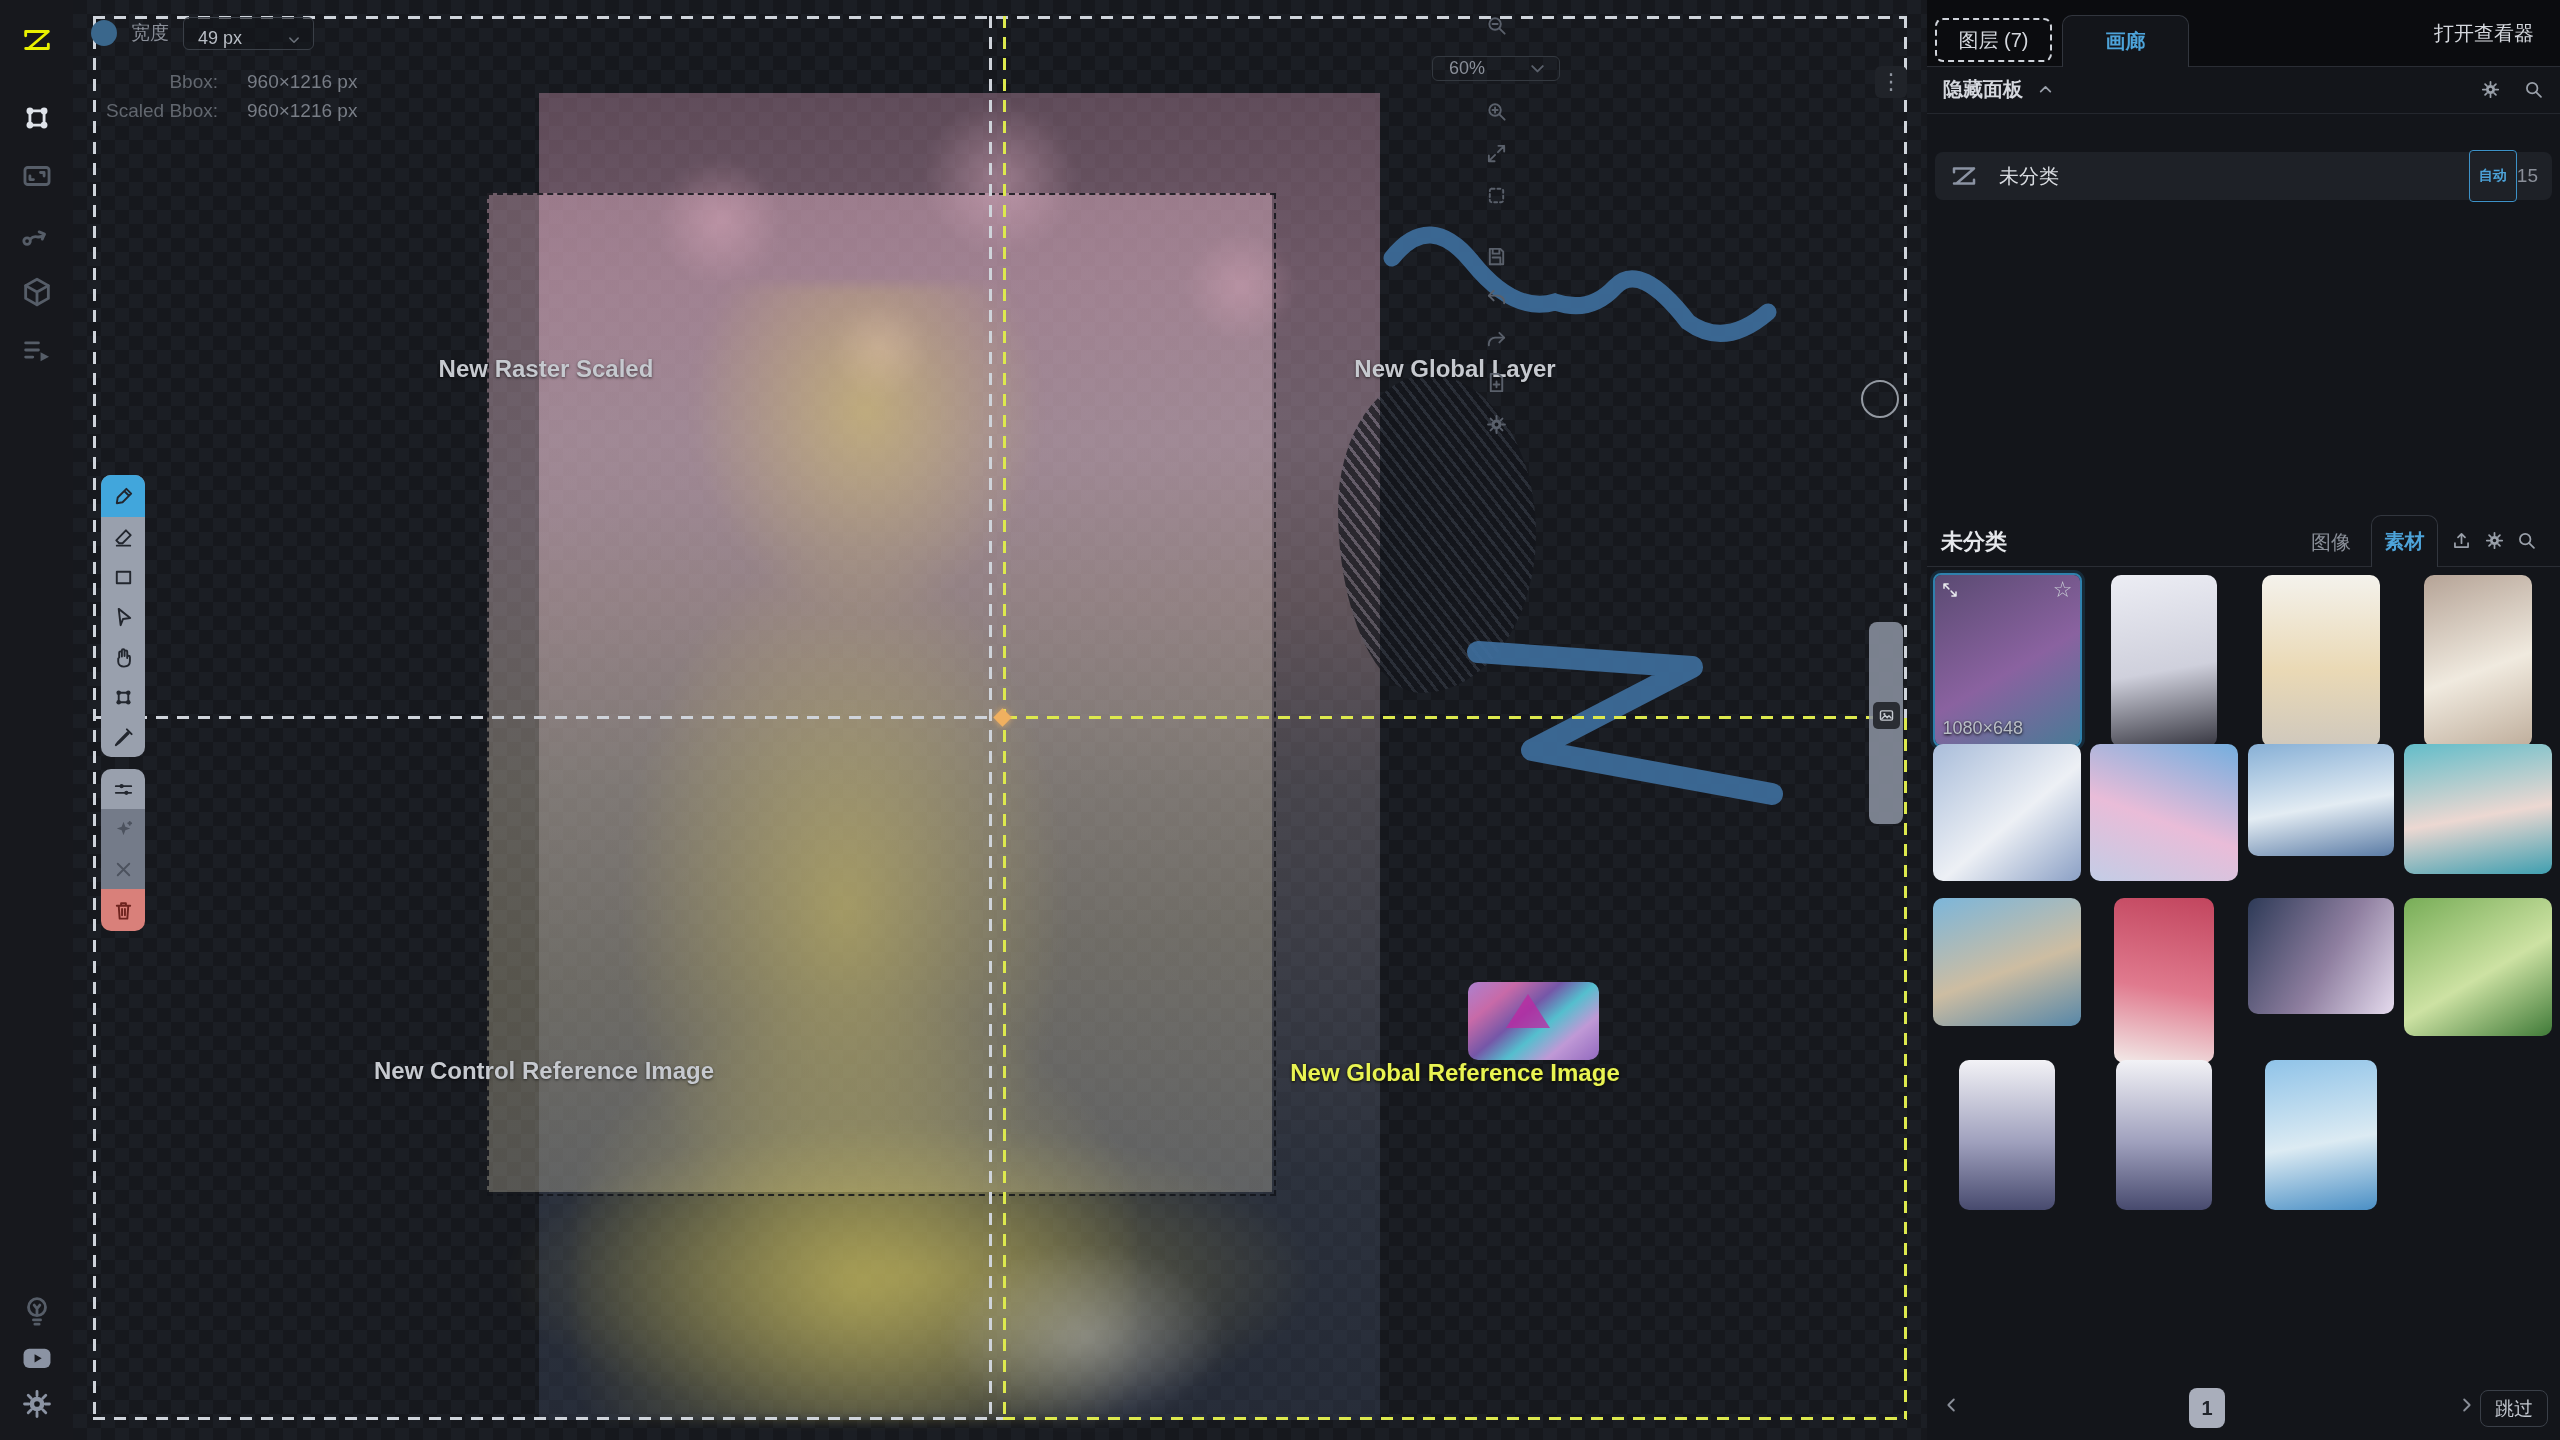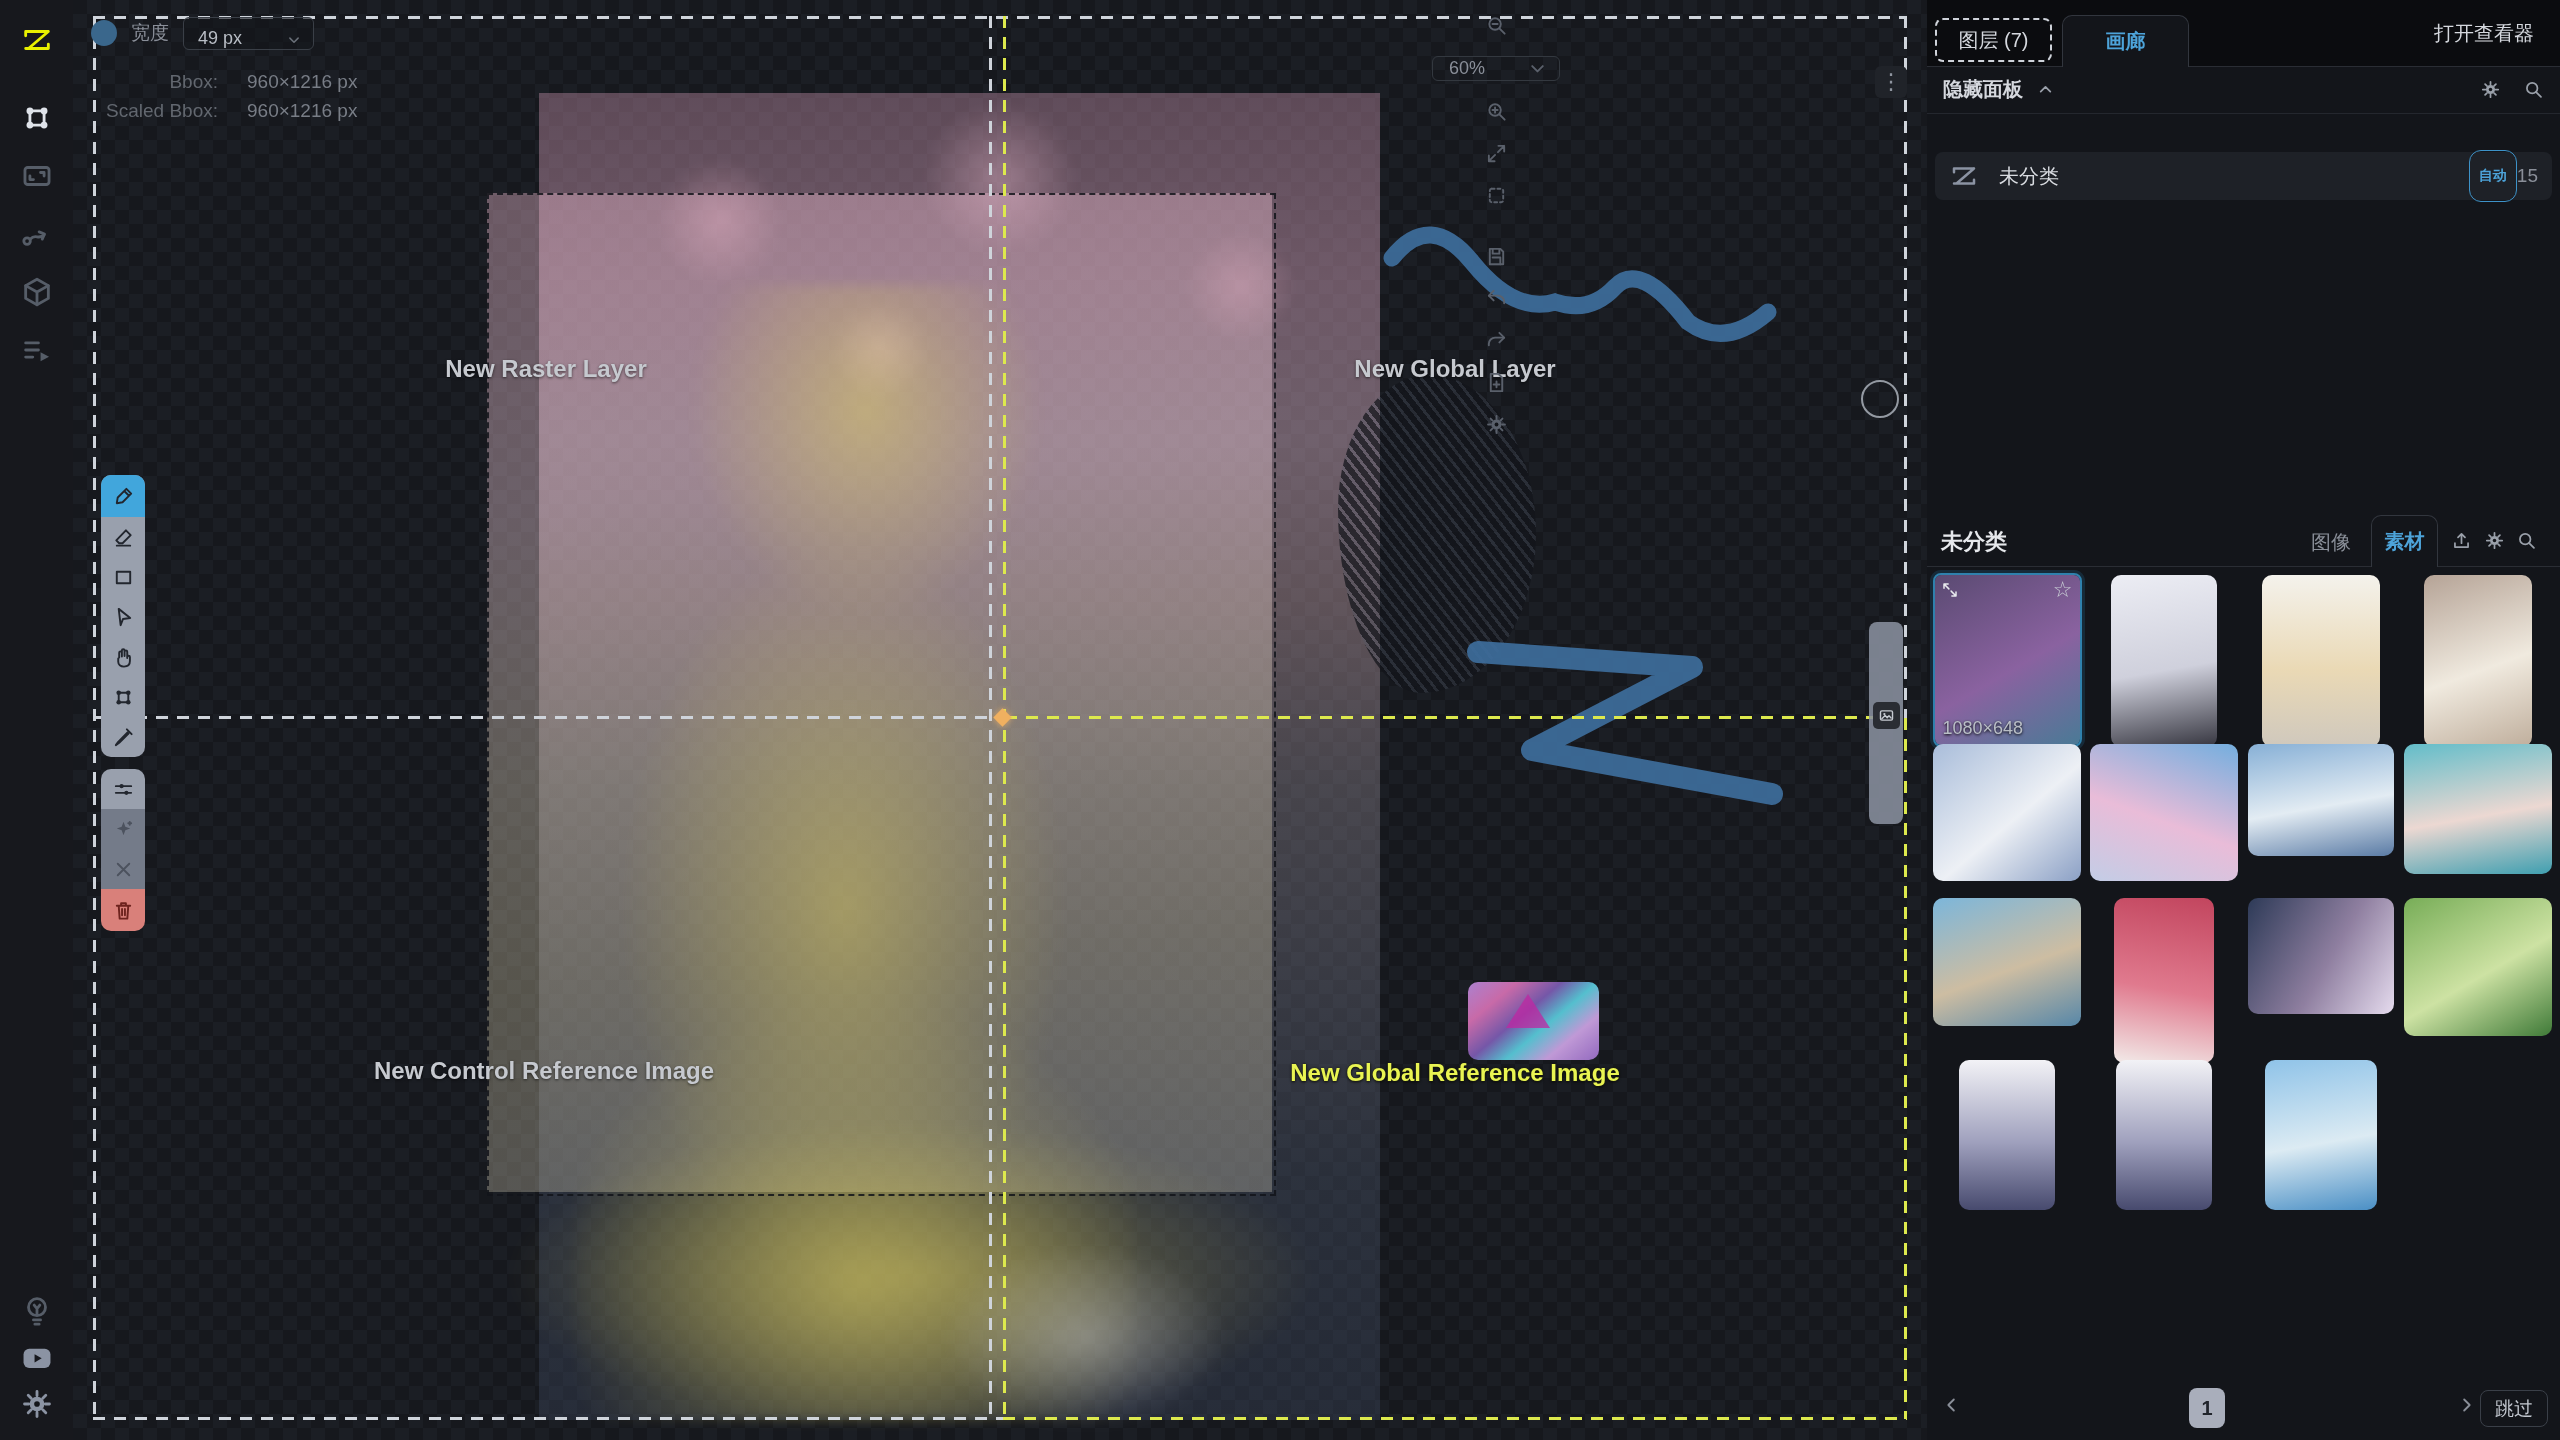--- a/index.html
+++ b/index.html
@@ -119,21 +119,21 @@
   .hiderow svg{width:21px;height:21px}
   .sec-head{position:absolute;left:16px;top:120px;width:601px;display:flex;align-items:center;}
   .sec-head .t{font-size:18px;color:#8a8f99}
   .sec-head .plus{margin-left:auto;color:#aab0ba;font-size:26px;line-height:1}
   .prow{position:absolute;left:8px;top:152px;width:617px;height:48px;background:#1e2127;border-radius:8px;
     display:flex;align-items:center;padding:0 14px;box-sizing:border-box;}
   .prow .picon{color:#8b93a3;width:30px;height:30px;margin-right:20px}
   .prow .picon svg{width:30px;height:30px}
   .prow .name{font-size:20px;color:#d8dbe0}
   .prow .sp{flex:1}
-  .badge{border:1.5px solid #3d92c8;color:#4da3d9;border-radius:12px;font-size:14px;font-weight:600;
+  .badge{border:1.5px solid #3d92c8;color:#4da3d9;border-radius:4px;font-size:14px;font-weight:600;
     padding:16px 9px;}
   .prow .cnt{margin-left:0;font-size:19px;color:#8a8f99}
 
   .gal-head{position:absolute;left:0;top:515px;width:633px;height:52px;border-bottom:1px solid #2a2d34;box-sizing:border-box;}
   .gal-title{position:absolute;left:14px;top:12px;font-size:22px;font-weight:700;color:#e6e8ec;}
   .gtab-img{position:absolute;left:384px;top:14px;font-size:20px;color:#8a8f99;}
   .gtab-mat{position:absolute;left:444px;top:0;width:67px;height:52px;background:#13151a;border:1px solid #32363e;
     border-bottom:none;border-radius:10px 10px 0 0;display:flex;align-items:center;justify-content:center;
     font-size:20px;font-weight:600;color:#4da3d9;box-sizing:border-box;}
   .gal-ic{position:absolute;top:15px;color:#9aa0aa}
@@ -370,21 +370,21 @@
     <div class="abs dash-v" style="--c:#cfd4db;left:1831px;top:16px;height:704px"></div>
     <div class="abs dash-v" style="--c:#cfd4db;left:916px;top:16px;height:1403px"></div>
     <div class="abs dash-v" style="--c:#dde94d;left:930px;top:16px;height:1403px"></div>
     <div class="abs dash-h" style="--c:#cfd4db;left:20px;top:716px;width:908px"></div>
     <div class="abs dash-h" style="--c:#dde94d;left:932px;top:716px;width:902px"></div>
     <div class="abs dash-v" style="--c:#dde94d;left:1831px;top:718px;height:701px"></div>
     <div class="abs dash-h" style="--c:#dde94d;left:930px;top:1417px;width:904px"></div>
     <div class="abs diamond"></div>
     <div class="abs grip"></div>
 
-    <div class="abs canvas-label" style="left:473px;top:369px">New Raster Layer</div>
+    <div class="abs canvas-label" style="left:473px;top:369px">New Raster Scaled</div>
     <div class="abs canvas-label" style="left:1382px;top:369px">New Global Layer</div>
     <div class="abs canvas-label" style="left:471px;top:1071px">New Control Reference Image</div>
     <div class="abs canvas-label yellow" style="left:1382px;top:1073px">New Global Reference Image</div>
     <div class="abs gref"></div>
 
     <div class="abs wtool">
       <div class="swatch"></div>
       <div class="wlabel">宽度</div>
       <div class="wbox">
         <span>49 px</span>

